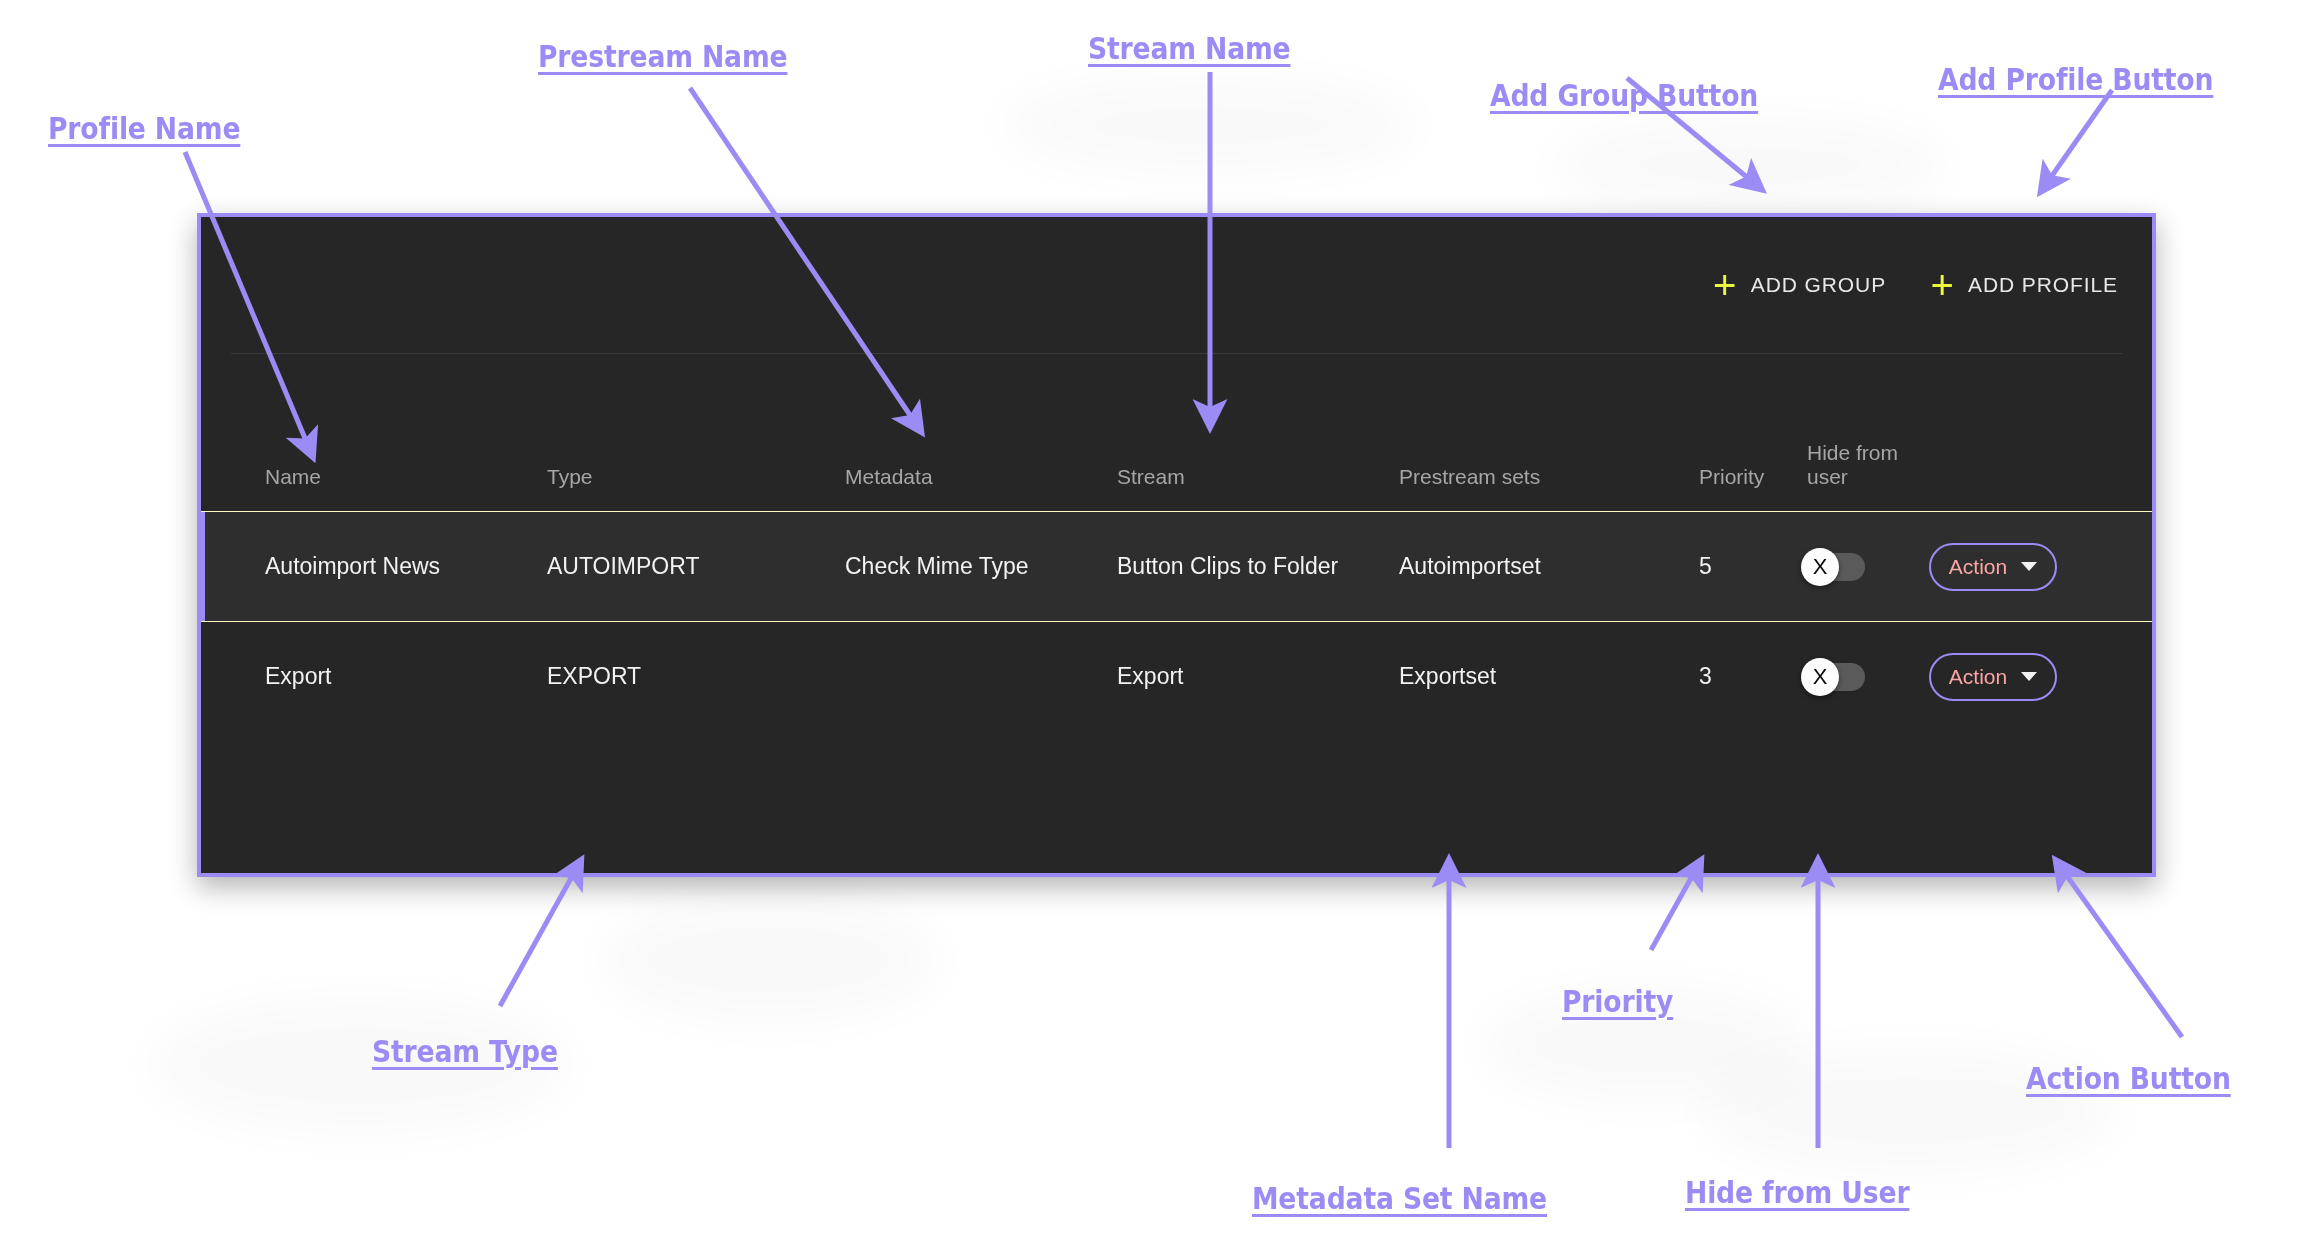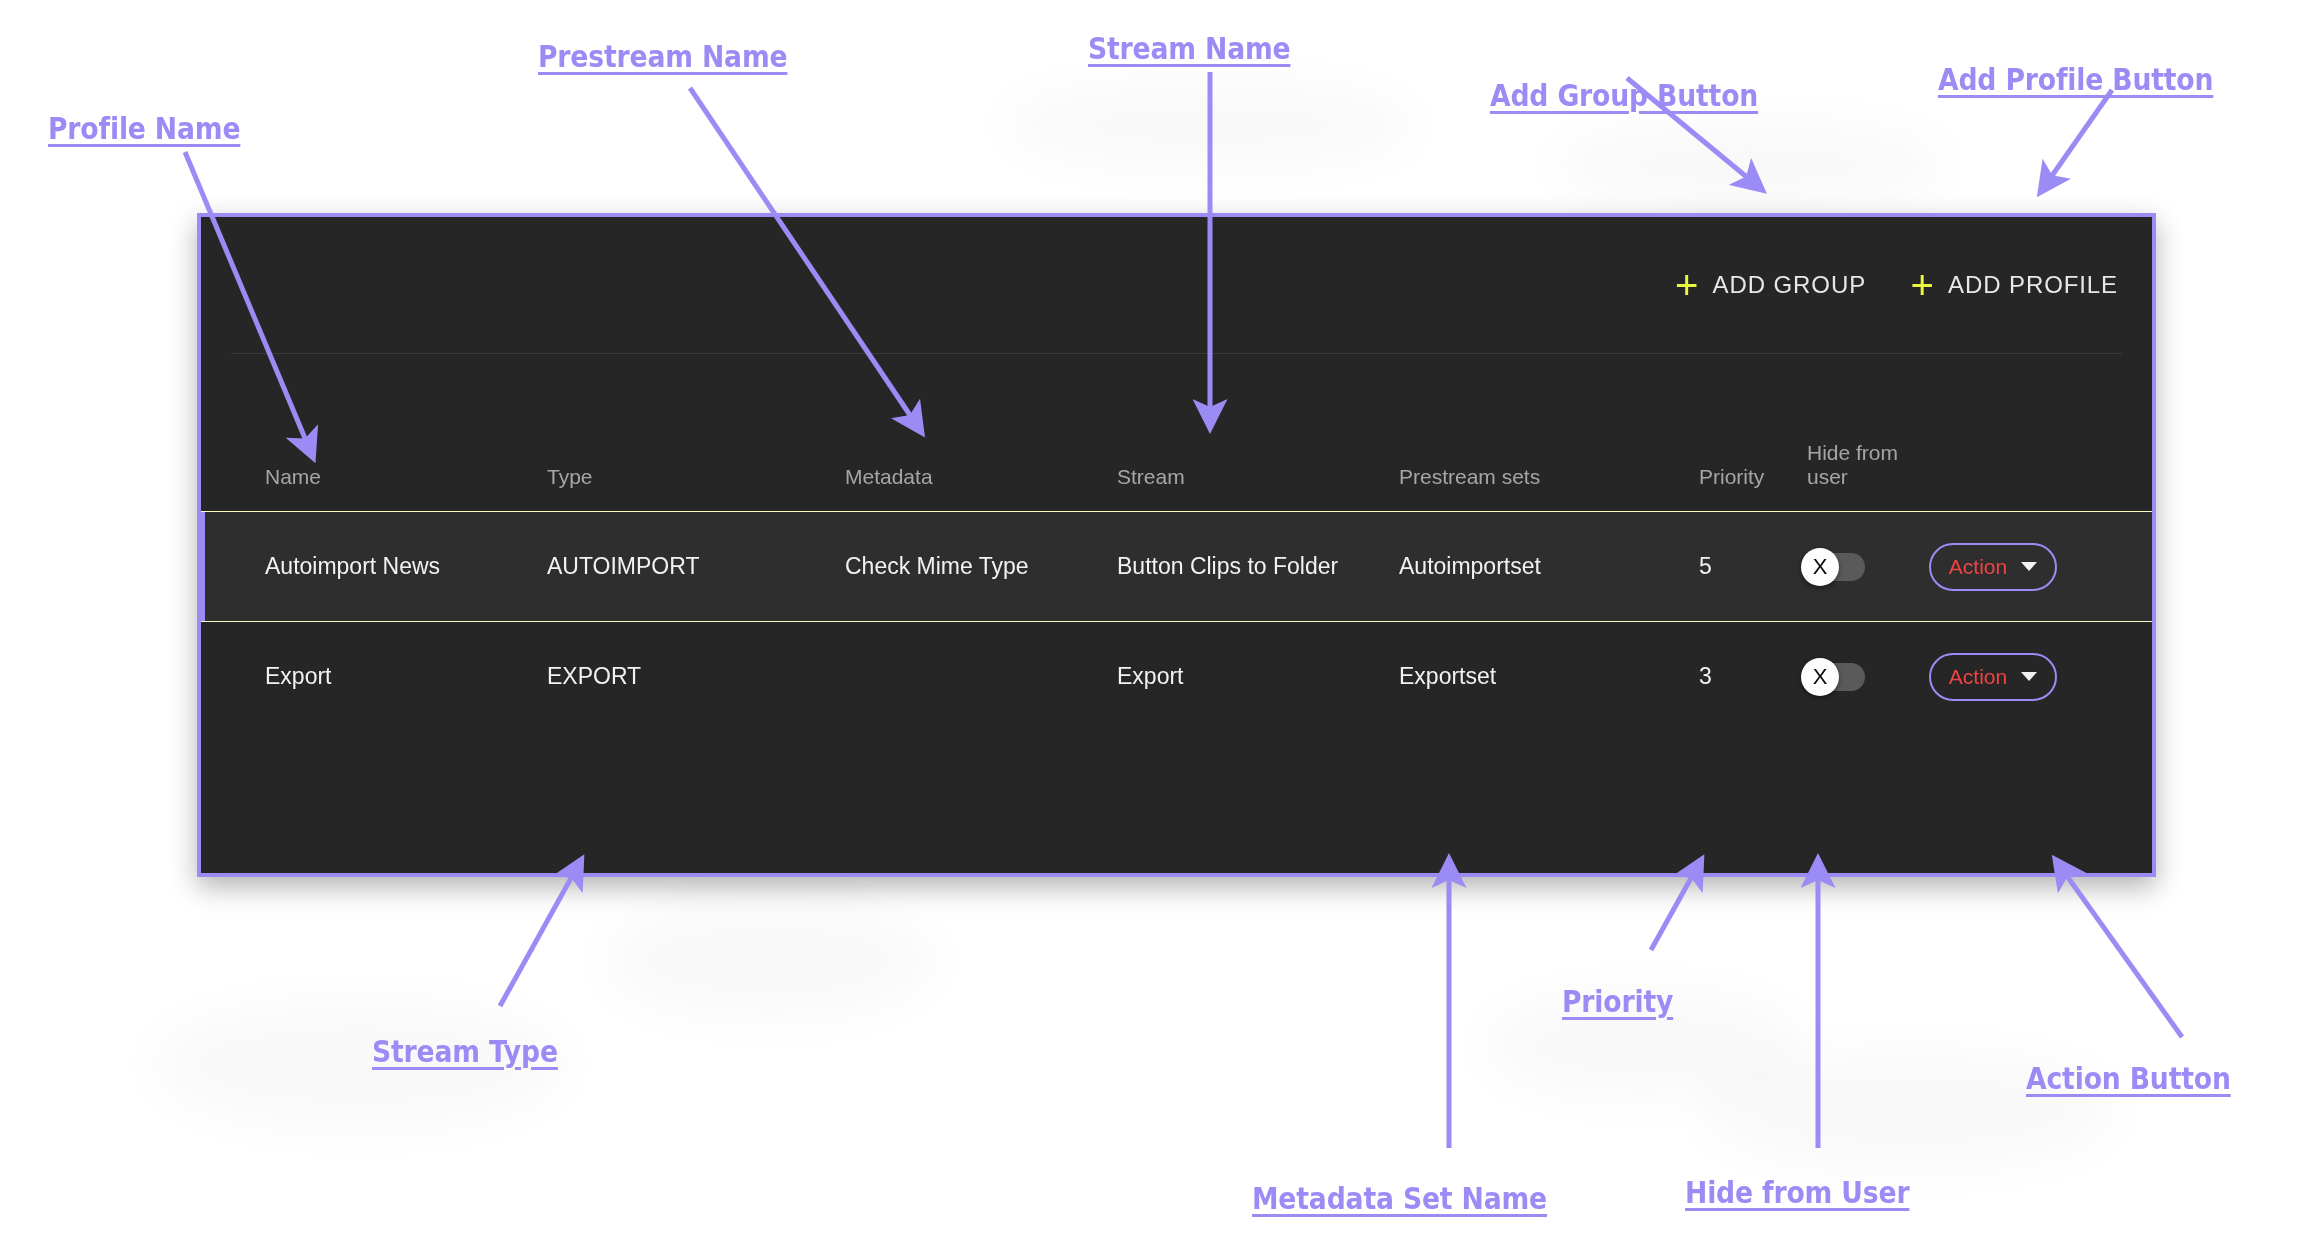--- a/index.html
+++ b/index.html
@@ -62,21 +62,21 @@
     color: #eaf73c;
     font-size: 40px;
     line-height: 1;
     font-weight: 400;
     display: inline-block;
     width: 28px;
     text-align: center;
   }
   .toolbar-label {
     color: #e8e8e8;
-    font-size: 24px;
+    font-size: 21px;
     letter-spacing: 0.9px;
     white-space: nowrap;
   }
 
   .toolbar-divider {
     height: 1px;
     background: #3b3b3b;
     margin: 0 30px;
   }
 
@@ -154,21 +154,21 @@
   .action-btn {
     display: inline-flex;
     align-items: center;
     justify-content: center;
     gap: 14px;
     width: 128px;
     height: 48px;
     border: 2px solid #9b8cf5;
     border-radius: 25px;
     background: transparent;
-    color: #ef4444;
+    color: #fca5a5;
     font-size: 21px;
     font-family: "Liberation Sans", sans-serif;
     cursor: pointer;
     box-sizing: border-box;
   }
   .caret {
     width: 0; height: 0;
     border-left: 8px solid transparent;
     border-right: 8px solid transparent;
     border-top: 9px solid #f2f2f2;

